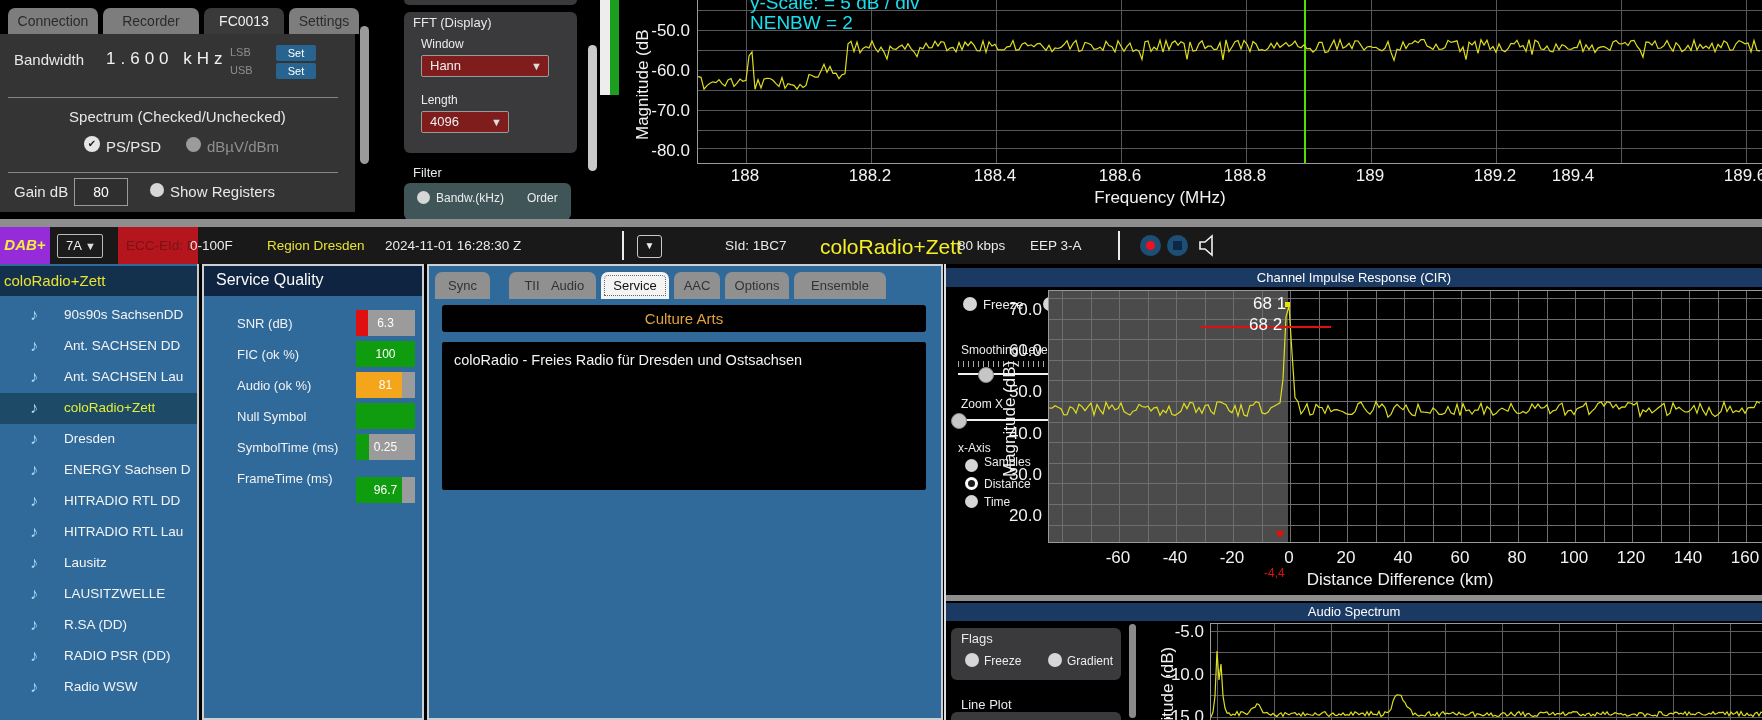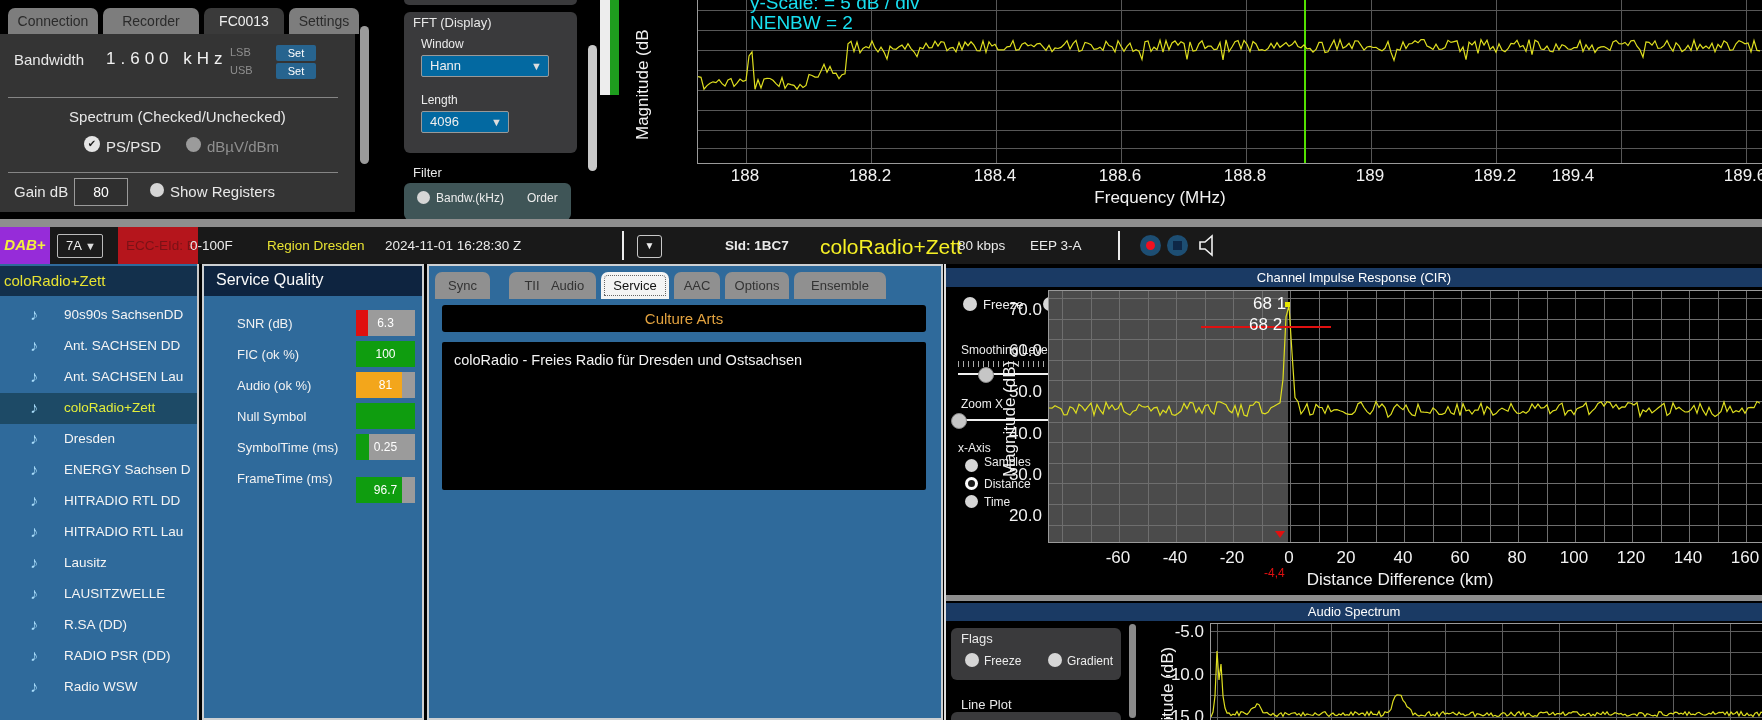--- a/index.html
+++ b/index.html
@@ -22,21 +22,21 @@
   .radio.checked{background:#fdfdfd;}
   .radio.checked::after{content:"";position:absolute;inset:3px;background:#1c1c1c;border-radius:50%;}
   .checkcircle{position:absolute;width:16px;height:16px;border-radius:50%;background:#e6e6e6;
                color:#1c1c1c;font-size:10px;text-align:center;line-height:16px;}
   #gain-input{position:absolute;left:74px;top:178px;width:48px;height:24px;background:#2f2f2f;
               border:1px solid #9a9a9a;color:#fff;text-align:center;font-size:14px;font-family:"Liberation Sans",sans-serif;}
   .sbar{position:absolute;background:#9a9a9a;border-radius:5px;}
 
   
   .groupbox{position:absolute;background:#3a3a3c;border-radius:6px;}
-  .dd{position:absolute;background:#0369a1;border:1px solid #999;border-radius:2px;color:#efefef;
+  .dd{position:absolute;background:#7f1d1d;border:1px solid #999;border-radius:2px;color:#efefef;
       font-size:13px;line-height:20px;padding-left:8px;box-sizing:border-box;}
   .dd .caret{position:absolute;right:6px;top:0;color:#ddd;font-size:11px;line-height:20px;}
   #filter-box{position:absolute;left:404px;top:183px;width:167px;height:37px;background:#3f5557;border-radius:6px;}
 
   
   .plot{position:absolute;background:#000;overflow:hidden;}
   .gridv{position:absolute;top:0;width:1px;height:100%;}
   .gridh{position:absolute;left:0;height:1px;width:100%;}
   .ticklbl{position:absolute;font-size:17px;color:#f2f2f2;text-align:center;}
   .yticklbl{position:absolute;right:0;font-size:17px;color:#f2f2f2;}
@@ -127,20 +127,26 @@
   <div id="filter-box"></div>
   <div class="radio" style="left:417px;top:191px;width:13px;height:13px;"></div>
   <span class="abs ctl-label sm" style="left:436px;top:191px;">Bandw.(kHz)</span>
   <span class="abs ctl-label sm" style="left:527px;top:191px;">Order</span>
 
   <div class="sbar" style="left:588px;top:45px;width:9px;height:126px;background:#c9c9c9;"></div>
   <div class="abs" style="left:600px;top:0;width:10px;height:95px;background:#ededed;"></div>
   <div class="abs" style="left:610px;top:0;width:9px;height:95px;background:#1e9e1e;"></div>
 
   <div class="rot" style="left:633px;top:140px;">Magnitude (dB</div>
+  <div id="spec-yticks" class="abs" style="left:600px;top:0;width:90px;height:163px;">
+      <div class="yticklbl" style="top: 21px;">-50.0</div>
+      <div class="yticklbl" style="top: 61px;">-60.0</div>
+      <div class="yticklbl" style="top: 101px;">-70.0</div>
+      <div class="yticklbl" style="top: 141px;">-80.0</div>
+    </div>
   <div id="spec-plot" class="plot" style="left:697px;top:0;width:1064px;height:163px;border-left:1px solid #9a9a9a;border-right:1px solid #9a9a9a;border-bottom:1px solid #9a9a9a;">
       <div class="gridv" style="left: 48px; background: rgb(87, 87, 87);"></div>
       <div class="gridv" style="left: 173px; background: rgb(87, 87, 87);"></div>
       <div class="gridv" style="left: 298px; background: rgb(87, 87, 87);"></div>
       <div class="gridv" style="left: 423px; background: rgb(87, 87, 87);"></div>
       <div class="gridv" style="left: 548px; background: rgb(87, 87, 87);"></div>
       <div class="gridv" style="left: 673px; background: rgb(87, 87, 87);"></div>
       <div class="gridv" style="left: 798px; background: rgb(87, 87, 87);"></div>
       <div class="gridv" style="left: 923px; background: rgb(87, 87, 87);"></div>
       <div class="gridv" style="left: 1048px; background: rgb(87, 87, 87);"></div>
@@ -181,21 +187,21 @@
     <div class="dd" style="left:57px;top:7px;width:46px;height:24px;background:#1c1c1c;border-color:#bbb;line-height:22px;">
       <span>7A</span>
       <span class="caret" style="line-height:22px;">▼</span>
     </div>
     <span class="bartxt" style="left:118px;background:#b5151c;color:#7a1216;padding:0 2px 0 8px;">ECC-EId: E</span>
     <span class="bartxt" style="left:190px;">0-100F</span>
     <span class="bartxt" style="left:267px;color:#e8e332;">Region Dresden</span>
     <span class="bartxt" style="left:385px;">2024-11-01  16:28:30 Z</span>
     <div class="barline" style="left:622px;"></div>
     <div class="abs" style="left:637px;top:8px;width:23px;height:21px;border:1px solid #c8c8c8;border-radius:3px;text-align:center;line-height:20px;font-size:10px;color:#eee;">▼</div>
-    <span class="bartxt" style="left:725px;font-weight:bold;">SId: 1BC7</span>
+    <span class="bartxt" style="left:725px;">SId: 1BC7</span>
     <span class="bartxt" style="left:820px;top:1px;font-size:21px;color:#f5ef25;">coloRadio+Zett</span>
     <span class="bartxt" style="left:958px;">80 kbps</span>
     <span class="bartxt" style="left:1030px;">EEP 3-A</span>
     <div class="barline" style="left:1118px;"></div>
     <div class="cbtn" style="left:1140px;">
       <div class="abs" style="left:6px;top:6px;width:9px;height:9px;border-radius:50%;background:#f01020;"></div>
     </div>
     <div class="cbtn" style="left:1167px;">
       <div class="abs" style="left:6px;top:6px;width:9px;height:9px;background:#0e2747;"></div>
     </div>

